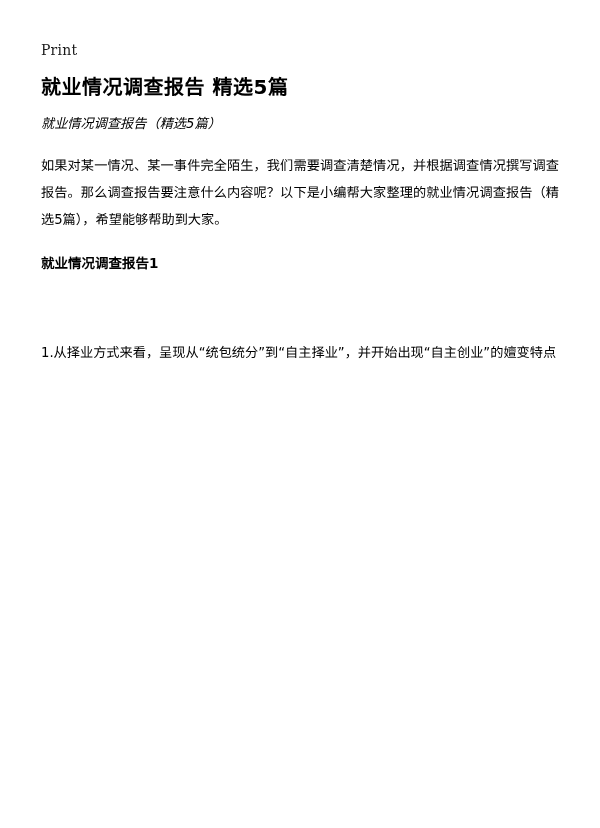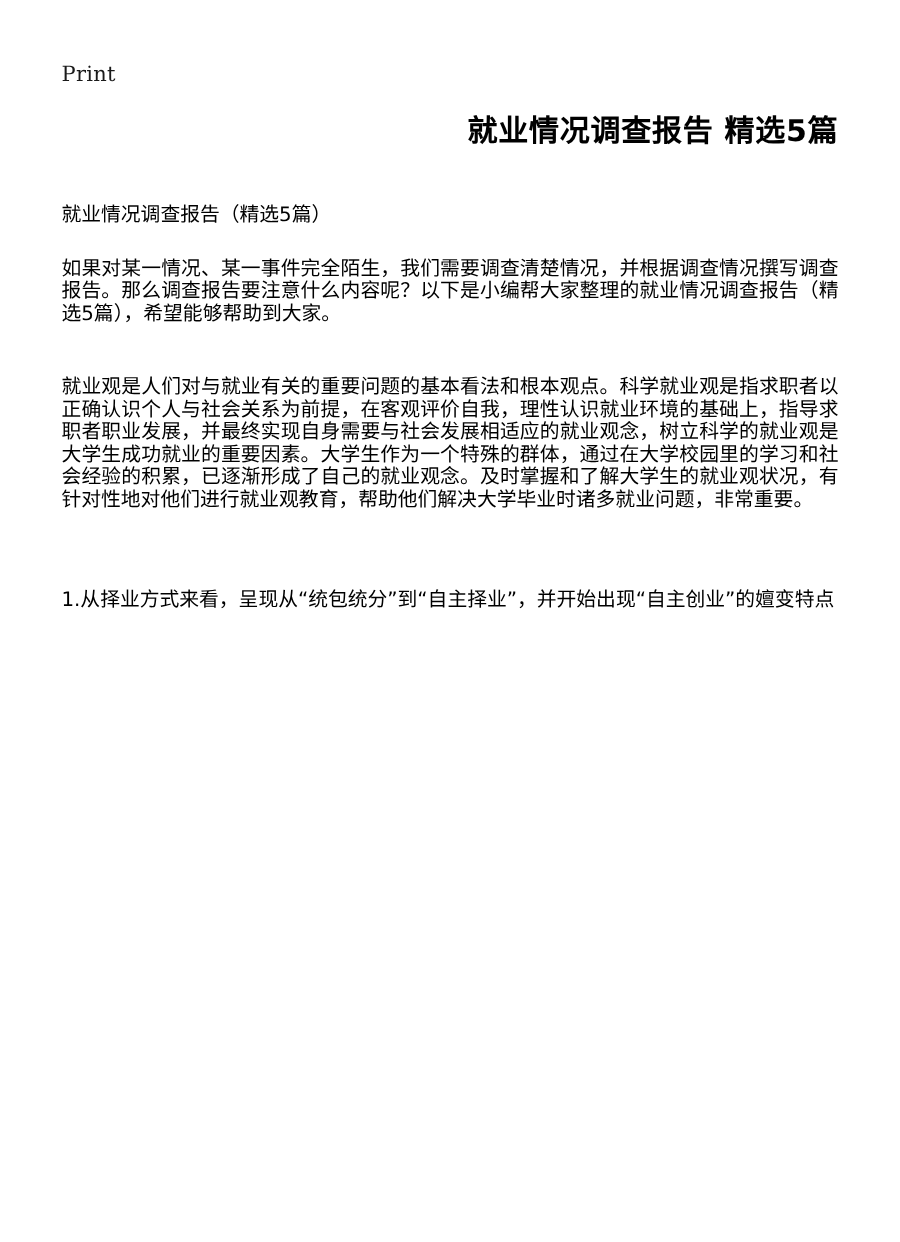--- a/index.html
+++ b/index.html
@@ -36,53 +36,54 @@
     text-decoration: none;
     cursor: pointer;
   }
   .doc-body {
     position: absolute;
     left: 41px;
     top: 74px;
     width: 518px;
   }
   h1.doc-title {
-    margin: 0 0 34px 0;
+    margin: 0 0 14px 0;
     padding: 0;
     font-size: 20px;
     line-height: 26px;
     font-weight: bold;
-    text-align: right;
+    text-align: left;
     letter-spacing: 0.5px;
   }
   h2.section-heading {
     margin: 0 0 0 0;
     padding: 0;
     font-size: 13.5px;
     line-height: 20px;
     font-weight: bold;
     letter-spacing: 0;
   }
   p.para {
     margin: 0;
     padding: 0;
     font-size: 13.2px;
-    line-height: 15px;
+    line-height: 27px;
     text-align: justify;
     text-justify: inter-ideograph;
     letter-spacing: 0;
   }
   .gap-sm { height: 14px; }
   .gap-md { height: 18px; }
   .gap-lg { height: 20px; }
   .lead-line {
     margin: 0;
     padding: 0;
     font-size: 13.2px;
     line-height: 20.2px;
+    font-style: italic;
   }
 </style>
 </head>
 <body>
 
 <div class="page">
 
   <a class="print-link">Print</a>
 
   <div class="doc-body">
@@ -90,24 +91,24 @@
     <h1 class="doc-title">就业情况调查报告 精选5篇</h1>
 
     <p class="lead-line">就业情况调查报告（精选5篇）</p>
 
     <div class="gap-md"></div>
 
     <p class="para">如果对某一情况、某一事件完全陌生，我们需要调查清楚情况，并根据调查情况撰写调查报告。那么调查报告要注意什么内容呢？以下是小编帮大家整理的就业情况调查报告（精选5篇），希望能够帮助到大家。</p>
 
     <div class="gap-lg"></div>
 
+    <h2 class="section-heading">就业情况调查报告1</h2>
 
     <div class="gap-sm"></div>
 
-    <p class="para">就业观是人们对与就业有关的重要问题的基本看法和根本观点。科学就业观是指求职者以正确认识个人与社会关系为前提，在客观评价自我，理性认识就业环境的基础上，指导求职者职业发展，并最终实现自身需要与社会发展相适应的就业观念，树立科学的就业观是大学生成功就业的重要因素。大学生作为一个特殊的群体，通过在大学校园里的学习和社会经验的积累，已逐渐形成了自己的就业观念。及时掌握和了解大学生的就业观状况，有针对性地对他们进行就业观教育，帮助他们解决大学毕业时诸多就业问题，非常重要。</p>
 
     <div class="gap-md"></div>
 
 
     <div class="gap-lg"></div>
 
 
     <div class="gap-sm"></div>
 
     <p class="para">1.从择业方式来看，呈现从“统包统分”到“自主择业”，并开始出现“自主创业”的嬗变特点</p>

